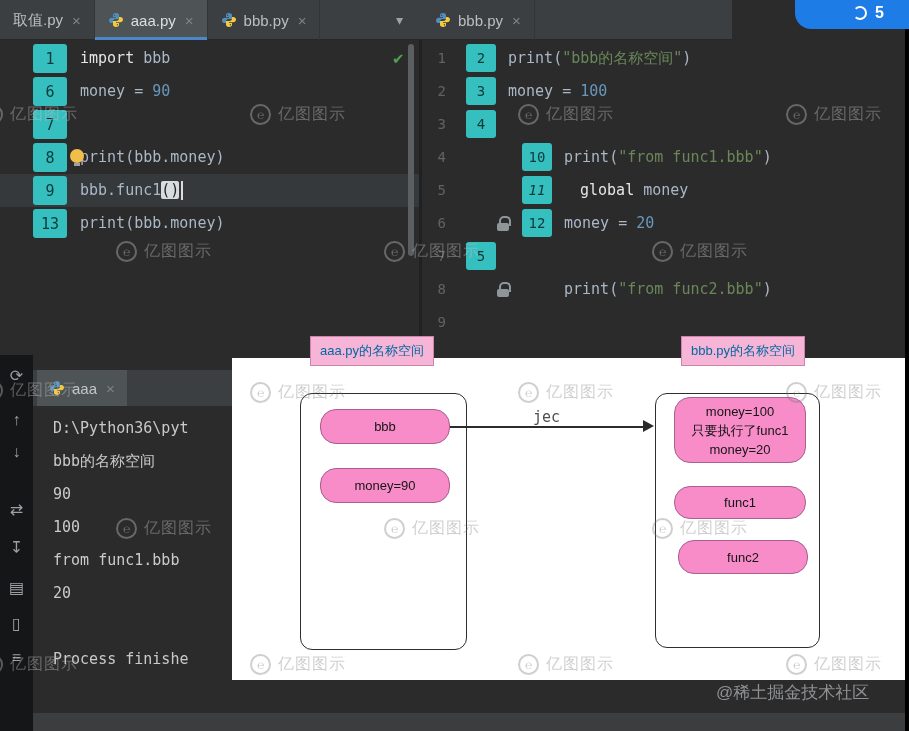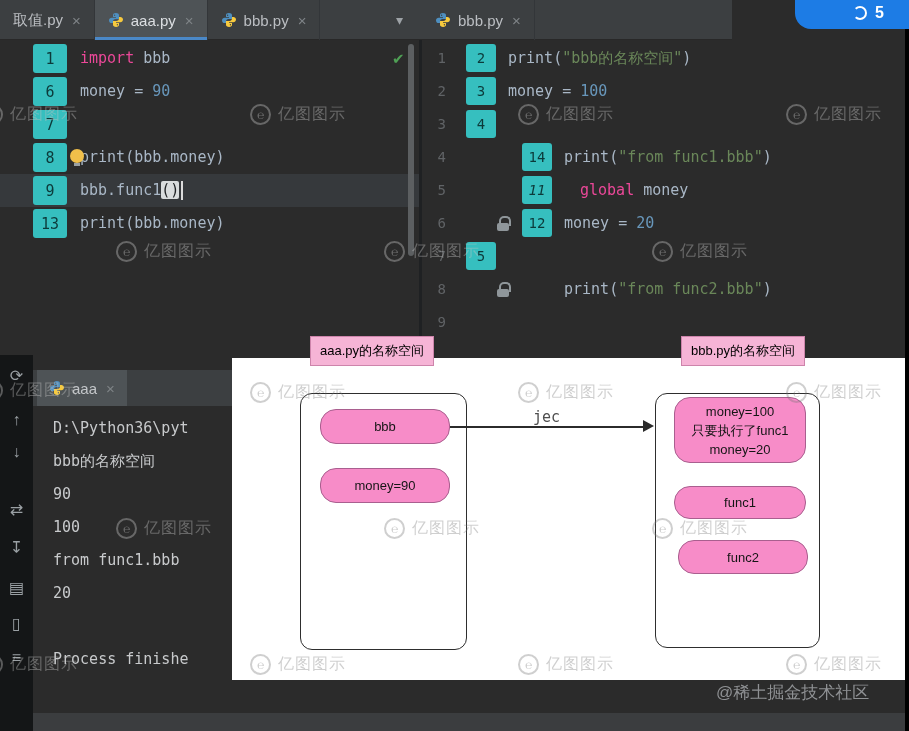--- a/index.html
+++ b/index.html
@@ -24,21 +24,21 @@
   .editor{position:absolute;top:40px;height:315px;background:#2b2b2b;overflow:hidden;z-index:1}
   #left-editor{left:0;width:419px}
   #right-editor{left:422px;width:483px}
   #pane-divider{position:absolute;left:419px;top:40px;width:3px;height:315px;background:#1f2123;z-index:1}
   .eline{position:absolute;left:0;width:100%;height:33px;font-size:15px}
   .eline.current{background:#36393c}
   .badge{position:absolute;top:2px;width:34px;height:29px;background:#36bfbf;color:#0c3a3a;border-radius:3px;display:flex;align-items:center;justify-content:center;font-family:"DejaVu Sans Mono","Liberation Mono",monospace;font-size:15px}
   .badge.small{width:30px;height:28px;font-size:14px}
   .code{position:absolute;top:0;height:33px;line-height:33px;white-space:pre}
   .lnum{position:absolute;left:0;top:0;width:24px;text-align:right;color:#606366;line-height:33px;font-size:14px;font-family:"DejaVu Sans Mono","Liberation Mono",monospace}
-  .tok-kw{color:#ec4899}.tok-pl{color:#a9b7c6}.tok-num{color:#6897bb}.tok-str{color:#6a8759}.tok-fn{color:#ffc66b}
+  .tok-kw{color:#e5e5e5}.tok-pl{color:#a9b7c6}.tok-num{color:#6897bb}.tok-str{color:#6a8759}.tok-fn{color:#ffc66b}
   .tok-hl{background:#d9dcdd;color:#1f2224;border-radius:2px}
   .caret{display:inline-block;width:2px;height:19px;background:#dcdcdc;vertical-align:middle;margin-left:2px}
   .check{position:absolute;left:392px;top:0;line-height:33px;color:#4fa055;font-size:15px}
   .bulb{position:absolute;left:70px;top:8px;width:14px;height:14px;border-radius:50%;background:#f0bf4a;z-index:2}
   .bulb::after{content:"";position:absolute;left:4px;bottom:-3px;width:6px;height:3px;background:#9aa0a3}
   .lock{position:absolute;top:9px;width:12px;height:15px}
   .lock::before{content:"";position:absolute;top:0;left:2px;width:8px;height:8px;border:2px solid #8f969a;border-bottom:none;border-radius:5px 5px 0 0}
   .lock::after{content:"";position:absolute;bottom:0;left:0;width:12px;height:8px;background:#8f969a;border-radius:2px}
   #lscroll{position:absolute;left:408px;top:4px;width:6px;height:212px;background:#5c5f61;border-radius:3px;z-index:3}
 
@@ -55,21 +55,21 @@
   #diagram-canvas{position:absolute;left:232px;top:358px;width:673px;height:322px;background:#ffffff;z-index:2}
   .dbox{position:absolute;background:#fff;border:1.6px solid #2e2e2e;border-radius:12px}
   #diag-left-box{left:68px;top:35px;width:167px;height:257px}
   #diag-right-box{left:423px;top:35px;width:165px;height:255px}
   .pill{position:absolute;background:#f78cc8;border:1.5px solid #a95f8f;border-radius:16px;display:flex;flex-direction:column;align-items:center;justify-content:center;color:#151515;font-size:13px;text-align:center}
   .pill .pline{line-height:19px;white-space:nowrap}
   #connector-line{position:absolute;left:218px;top:68px;width:194px;height:2px;background:#2b2b2b}
   #connector-head{position:absolute;left:411px;top:62px;width:0;height:0;border-left:11px solid #2b2b2b;border-top:6px solid transparent;border-bottom:6px solid transparent}
   #connector-text{position:absolute;left:301px;top:50px;color:#4e4e4e;font-size:15px;font-family:"DejaVu Sans Mono","Liberation Mono",monospace}
   #diag-cursor{position:absolute;left:503px;top:72px;width:2px;height:14px;background:#000}
-  .dlabel{position:absolute;z-index:5;background:#f6b4d6;border:1px solid #cd84ab;color:#000000;font-size:13px;padding:5px 9px;white-space:nowrap}
+  .dlabel{position:absolute;z-index:5;background:#f6b4d6;border:1px solid #cd84ab;color:#0369a1;font-size:13px;padding:5px 9px;white-space:nowrap}
   #diag-label-left{left:310px;top:336px}
   #diag-label-right{left:681px;top:336px}
 
   
   #wm-layer{position:absolute;left:0;top:8px;width:909px;height:726px;z-index:4;pointer-events:none}
   .wm{position:absolute;display:flex;align-items:center;gap:7px}
   .wm .circ{width:21px;height:21px;border:2px solid currentColor;border-radius:50%;display:flex;align-items:center;justify-content:center;font-size:12px;font-weight:bold;flex:none}
   .wm .wtxt{font-size:16px;letter-spacing:1px;white-space:nowrap}
   .wm.dark{color:rgba(195,195,195,0.40)}
   .wm.light{color:rgba(115,115,115,0.34)}
@@ -167,21 +167,21 @@
         <span class="lnum">2</span>
         <span class="badge small" style="left: 44px;">3</span>
         <span class="code mono" style="left: 86px;"><span class="tok-pl">money = </span><span class="tok-num">100</span></span>
       </div>
       <div class="eline" style="top: 68px;">
         <span class="lnum">3</span>
         <span class="badge small" style="left: 44px;">4</span>
       </div>
       <div class="eline" style="top: 101px;">
         <span class="lnum">4</span>
-        <span class="badge small" style="left: 100px;">14</span>
+        <span class="badge small" style="left: 100px;">10</span>
         <span class="code mono" style="left: 142px;"><span class="tok-pl">print(</span><span class="tok-str">"from func1.bbb"</span><span class="tok-pl">)</span></span>
       </div>
       <div class="eline" style="top: 134px;">
         <span class="lnum">5</span>
         <span class="badge small" style="left: 100px; font-style: italic;">11</span>
         <span class="code mono" style="left: 158px;"><span class="tok-kw">global </span><span class="tok-pl">money</span></span>
       </div>
       <div class="eline" style="top: 167px;">
         <span class="lnum">6</span>
         <span class="lock" style="left: 75px;"></span>

